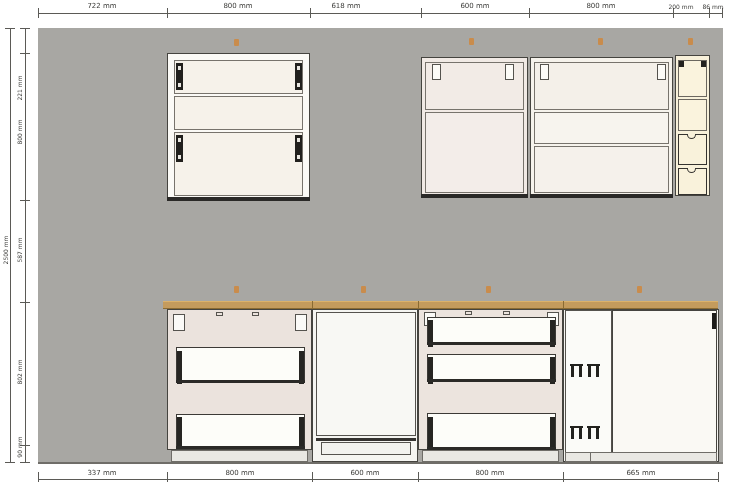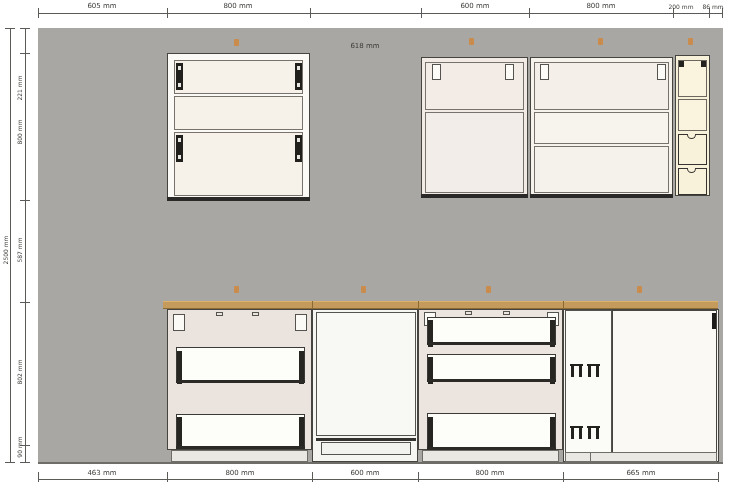--- a/index.html
+++ b/index.html
@@ -40,36 +40,36 @@
 
   <div class="dline" style="left:38px; top:13px; width:685px; height:1px;"></div>
   <div class="tick-v" style="left:38px;  top:8px;"></div>
   <div class="tick-v" style="left:167px; top:8px;"></div>
   <div class="tick-v" style="left:310px; top:8px;"></div>
   <div class="tick-v" style="left:421px; top:8px;"></div>
   <div class="tick-v" style="left:529px; top:8px;"></div>
   <div class="tick-v" style="left:673px; top:8px;"></div>
   <div class="tick-v" style="left:709px; top:8px;"></div>
   <div class="tick-v" style="left:722px; top:8px;"></div>
-  <div class="dimtxt" style="left:72px;  top:2px; width:60px;">605 mm</div>
+  <div class="dimtxt" style="left:72px;  top:2px; width:60px;">722 mm</div>
   <div class="dimtxt" style="left:208px; top:2px; width:60px;">800 mm</div>
-  <div class="dimtxt" style="left:335px; top:2px; width:60px;margin-top:40px;">618 mm</div>
+  <div class="dimtxt" style="left:316px; top:2px; width:60px;">618 mm</div>
   <div class="dimtxt" style="left:445px; top:2px; width:60px;">600 mm</div>
   <div class="dimtxt" style="left:571px; top:2px; width:60px;">800 mm</div>
   <div class="dimtxt small" style="left:664px; top:3px; width:34px;">200 mm</div>
   <div class="dimtxt small" style="left:699px; top:3px; width:28px;">86 mm</div>
 
   <div class="dline" style="left:38px; top:479px; width:681px; height:1px;"></div>
   <div class="tick-v" style="left:38px;  top:472px;"></div>
   <div class="tick-v" style="left:167px; top:472px;"></div>
   <div class="tick-v" style="left:312px; top:472px;"></div>
   <div class="tick-v" style="left:418px; top:472px;"></div>
   <div class="tick-v" style="left:563px; top:472px;"></div>
   <div class="tick-v" style="left:718px; top:472px;"></div>
-  <div class="dimtxt" style="left:72px;  top:469px; width:60px;">463 mm</div>
+  <div class="dimtxt" style="left:72px;  top:469px; width:60px;">337 mm</div>
   <div class="dimtxt" style="left:210px; top:469px; width:60px;">800 mm</div>
   <div class="dimtxt" style="left:335px; top:469px; width:60px;">600 mm</div>
   <div class="dimtxt" style="left:460px; top:469px; width:60px;">800 mm</div>
   <div class="dimtxt" style="left:611px; top:469px; width:60px;">665 mm</div>
 
   <div class="dline" style="left:10px; top:28px; width:1px; height:434px;"></div>
   <div class="tick-h" style="left:5px; top:28px;"></div>
   <div class="tick-h" style="left:5px; top:462px;"></div>
   <div class="dimtxt small vtxt" style="left:-16px; top:246px; width:44px;">2500 mm</div>
 

